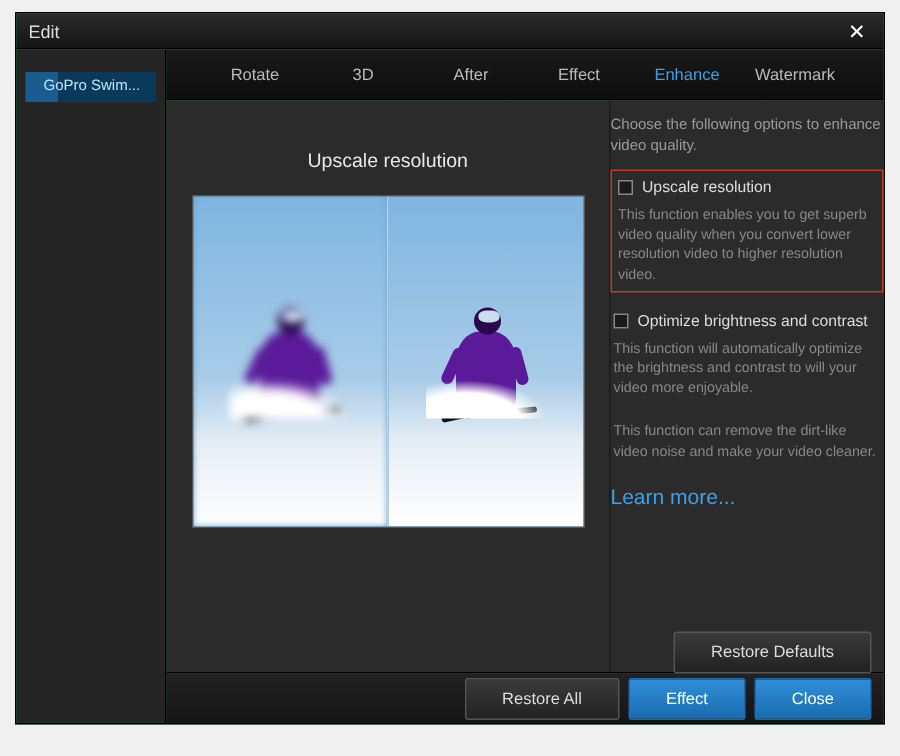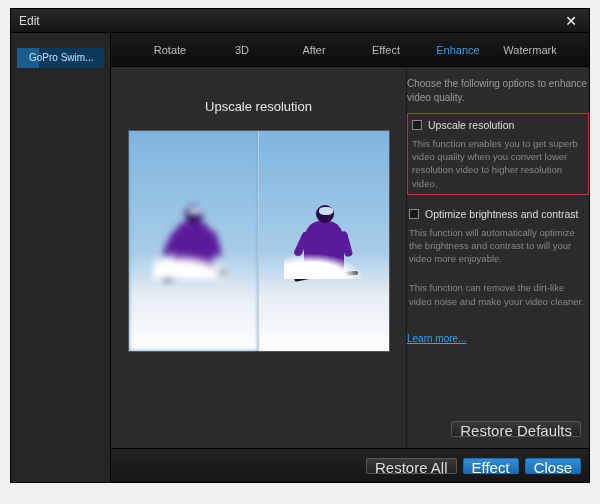--- a/index.html
+++ b/index.html
@@ -35,23 +35,23 @@
 .ski.l{left:-10px;transform:rotate(-12deg)}.ski.r{left:6px;transform:rotate(-5deg)}
 .spray{position:absolute;bottom:-8px;left:-20px;width:90px;height:30px;background:radial-gradient(ellipse at 30% 100%,#fff 0 40%,transparent 60%)}
 .half.blur .skier{filter:blur(3px)}
 .panel{width:183px;background:#2b2b2b;padding:10px 0;color:#9a9a9a;font-size:10px;line-height:1.4;border-left:1px solid #1a1a1a}
 .panel .intro{margin-bottom:8px}
 .optgrp{padding:4px 2px;margin-bottom:8px}
 .optgrp.hl{border:1px solid #c0392b;padding:4px}
 .chk{display:flex;align-items:center;gap:6px;color:#ddd;font-size:10.5px;margin-bottom:4px;cursor:pointer}
 .chk .box{width:10px;height:10px;border:1px solid #888;background:#1a1a1a;display:inline-block}
 .desc{color:#888;font-size:9.5px}
-.learn{color:#3aa0e8;font-size:10px;text-decoration:underline;cursor:pointer;display:inline-block;margin-top:12px}
+.learn{color:#3aa0e8;font-size:14px;cursor:pointer;display:inline-block;margin-top:2px}
 .footer{height:34px;background:linear-gradient(#222,#151515);display:flex;align-items:center;justify-content:flex-end;padding:0 8px;gap:6px;border-top:1px solid #000;position:relative}
-.btn{height:16px;padding:0 8px;font-size:15px;color:#ddd;background:linear-gradient(#3a3a3a,#222);border:1px solid #555;cursor:pointer;line-height:18px;border-radius:2px}
+.btn{height:28px;padding:0 24px;font-size:11px;color:#ddd;background:linear-gradient(#3a3a3a,#222);border:1px solid #555;cursor:pointer;line-height:18px;border-radius:2px}
 .btn.primary{background:linear-gradient(#2f8fd8,#1a6bb0);border-color:#1a6bb0;color:#fff}
 .restore{position:absolute;right:8px;top:-28px}
 </style>
 </head>
 <body>
 
 <div class="app">
   <div class="titlebar">
     <span>Edit</span>
     <span class="spacer"></span>

